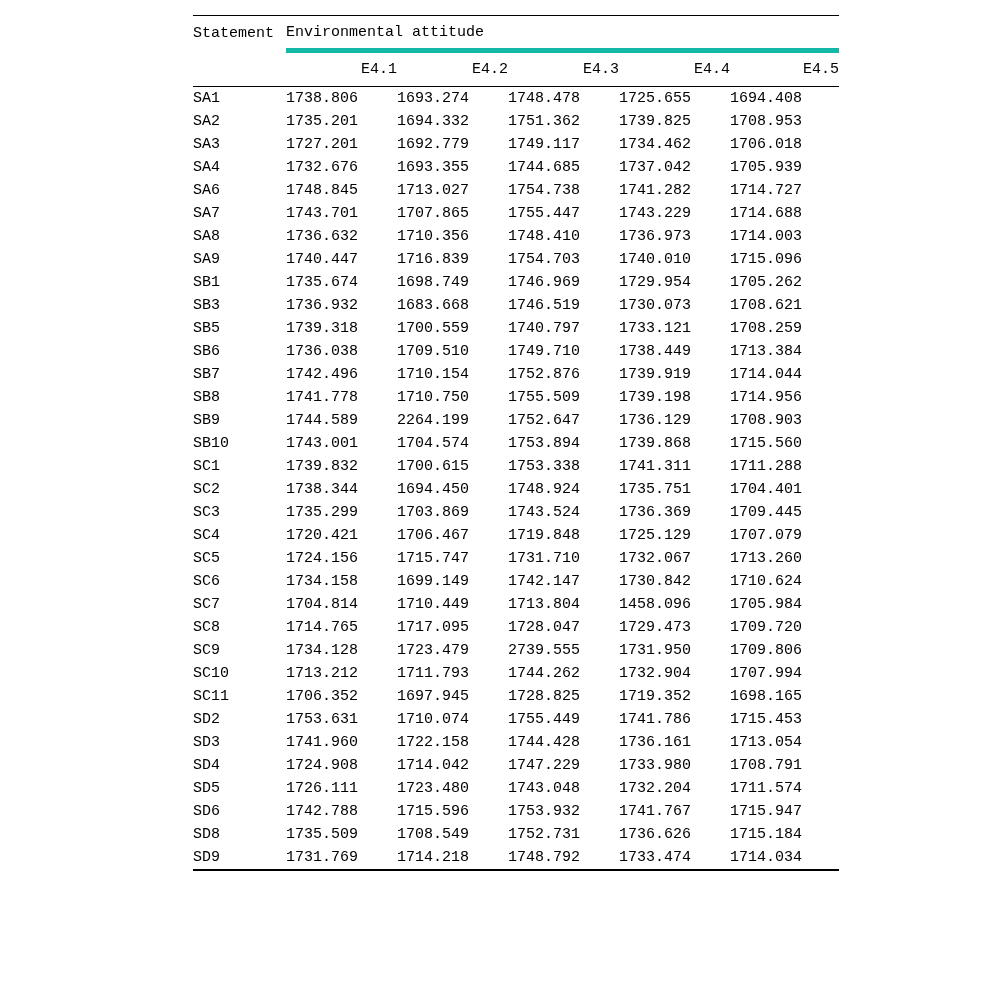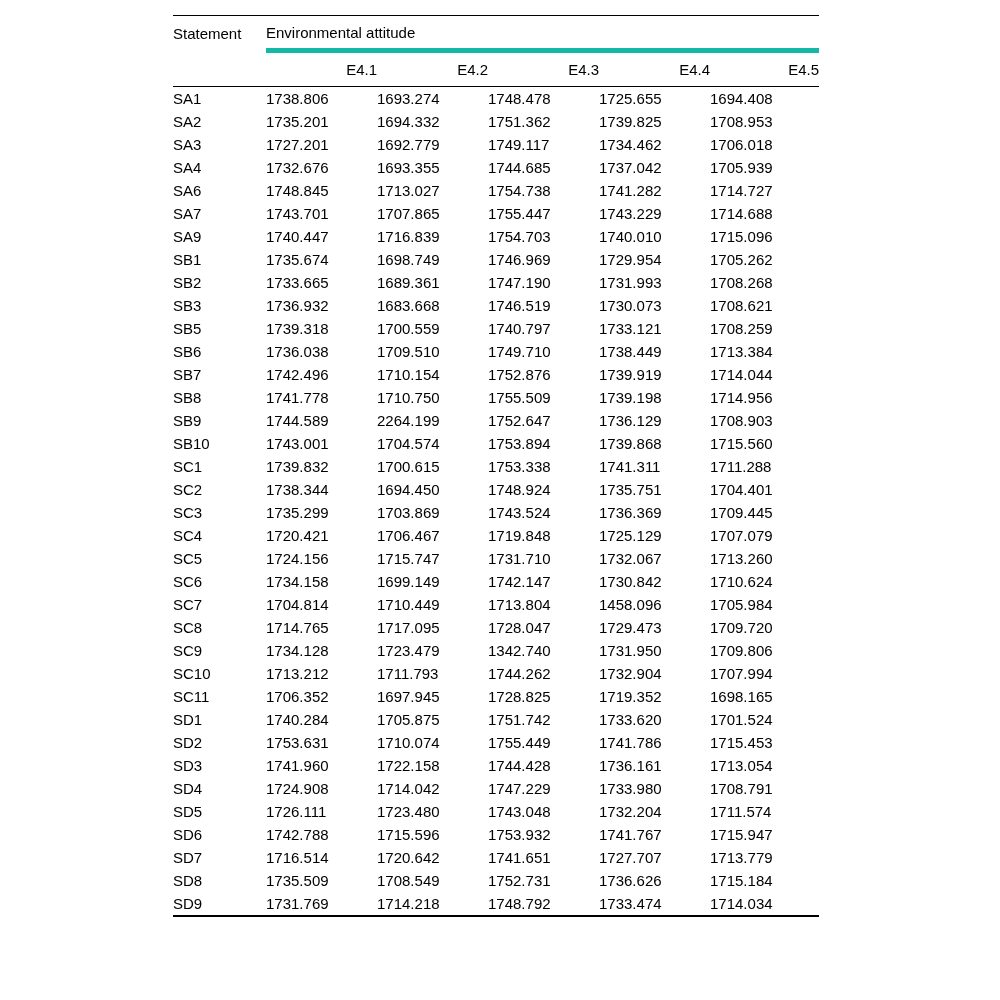--- a/index.html
+++ b/index.html
@@ -11,23 +11,24 @@
   }
   .page {
     position: relative;
     width: 1000px;
     height: 1000px;
     background: #ffffff;
     overflow: hidden;
   }
   .tbl-wrap {
     position: absolute;
-    left: 173px;
+    left: 193px;
     top: 15px;
     width: 646px;
+    font-family: Liberation Mono, monospace;
   }
   table.stats {
     border-collapse: collapse;
     table-layout: fixed;
     width: 100%;
     font-size: 15px;
     border-top: 1.5px solid #000;
     border-bottom: 2px solid #000;
   }
   table.stats th, table.stats td {
@@ -144,47 +145,47 @@
 
   <tr>
     <td class="stmt-col">SA7</td>
     <td class="val-col">1743.701</td>
     <td class="val-col">1707.865</td>
     <td class="val-col">1755.447</td>
     <td class="val-col">1743.229</td>
     <td class="val-col">1714.688</td>
   </tr>
 
+  <tr>
+    <td class="stmt-col">SA8</td>
+    <td class="val-col">1736.632</td>
+    <td class="val-col">1710.356</td>
+    <td class="val-col">1748.410</td>
+    <td class="val-col">1736.973</td>
+    <td class="val-col">1714.003</td>
+  </tr>
 
   <tr>
     <td class="stmt-col">SA9</td>
     <td class="val-col">1740.447</td>
     <td class="val-col">1716.839</td>
     <td class="val-col">1754.703</td>
     <td class="val-col">1740.010</td>
     <td class="val-col">1715.096</td>
   </tr>
 
   <tr>
     <td class="stmt-col">SB1</td>
     <td class="val-col">1735.674</td>
     <td class="val-col">1698.749</td>
     <td class="val-col">1746.969</td>
     <td class="val-col">1729.954</td>
     <td class="val-col">1705.262</td>
   </tr>
 
-  <tr>
-    <td class="stmt-col">SB2</td>
-    <td class="val-col">1733.665</td>
-    <td class="val-col">1689.361</td>
-    <td class="val-col">1747.190</td>
-    <td class="val-col">1731.993</td>
-    <td class="val-col">1708.268</td>
-  </tr>
 
   <tr>
     <td class="stmt-col">SB3</td>
     <td class="val-col">1736.932</td>
     <td class="val-col">1683.668</td>
     <td class="val-col">1746.519</td>
     <td class="val-col">1730.073</td>
     <td class="val-col">1708.621</td>
   </tr>
 
@@ -312,21 +313,21 @@
     <td class="val-col">1717.095</td>
     <td class="val-col">1728.047</td>
     <td class="val-col">1729.473</td>
     <td class="val-col">1709.720</td>
   </tr>
 
   <tr>
     <td class="stmt-col">SC9</td>
     <td class="val-col">1734.128</td>
     <td class="val-col">1723.479</td>
-    <td class="val-col">1342.740</td>
+    <td class="val-col">2739.555</td>
     <td class="val-col">1731.950</td>
     <td class="val-col">1709.806</td>
   </tr>
 
   <tr>
     <td class="stmt-col">SC10</td>
     <td class="val-col">1713.212</td>
     <td class="val-col">1711.793</td>
     <td class="val-col">1744.262</td>
     <td class="val-col">1732.904</td>
@@ -335,28 +336,20 @@
 
   <tr>
     <td class="stmt-col">SC11</td>
     <td class="val-col">1706.352</td>
     <td class="val-col">1697.945</td>
     <td class="val-col">1728.825</td>
     <td class="val-col">1719.352</td>
     <td class="val-col">1698.165</td>
   </tr>
 
-  <tr>
-    <td class="stmt-col">SD1</td>
-    <td class="val-col">1740.284</td>
-    <td class="val-col">1705.875</td>
-    <td class="val-col">1751.742</td>
-    <td class="val-col">1733.620</td>
-    <td class="val-col">1701.524</td>
-  </tr>
 
   <tr>
     <td class="stmt-col">SD2</td>
     <td class="val-col">1753.631</td>
     <td class="val-col">1710.074</td>
     <td class="val-col">1755.449</td>
     <td class="val-col">1741.786</td>
     <td class="val-col">1715.453</td>
   </tr>
 
@@ -389,28 +382,20 @@
 
   <tr>
     <td class="stmt-col">SD6</td>
     <td class="val-col">1742.788</td>
     <td class="val-col">1715.596</td>
     <td class="val-col">1753.932</td>
     <td class="val-col">1741.767</td>
     <td class="val-col">1715.947</td>
   </tr>
 
-  <tr>
-    <td class="stmt-col">SD7</td>
-    <td class="val-col">1716.514</td>
-    <td class="val-col">1720.642</td>
-    <td class="val-col">1741.651</td>
-    <td class="val-col">1727.707</td>
-    <td class="val-col">1713.779</td>
-  </tr>
 
   <tr>
     <td class="stmt-col">SD8</td>
     <td class="val-col">1735.509</td>
     <td class="val-col">1708.549</td>
     <td class="val-col">1752.731</td>
     <td class="val-col">1736.626</td>
     <td class="val-col">1715.184</td>
   </tr>
 

